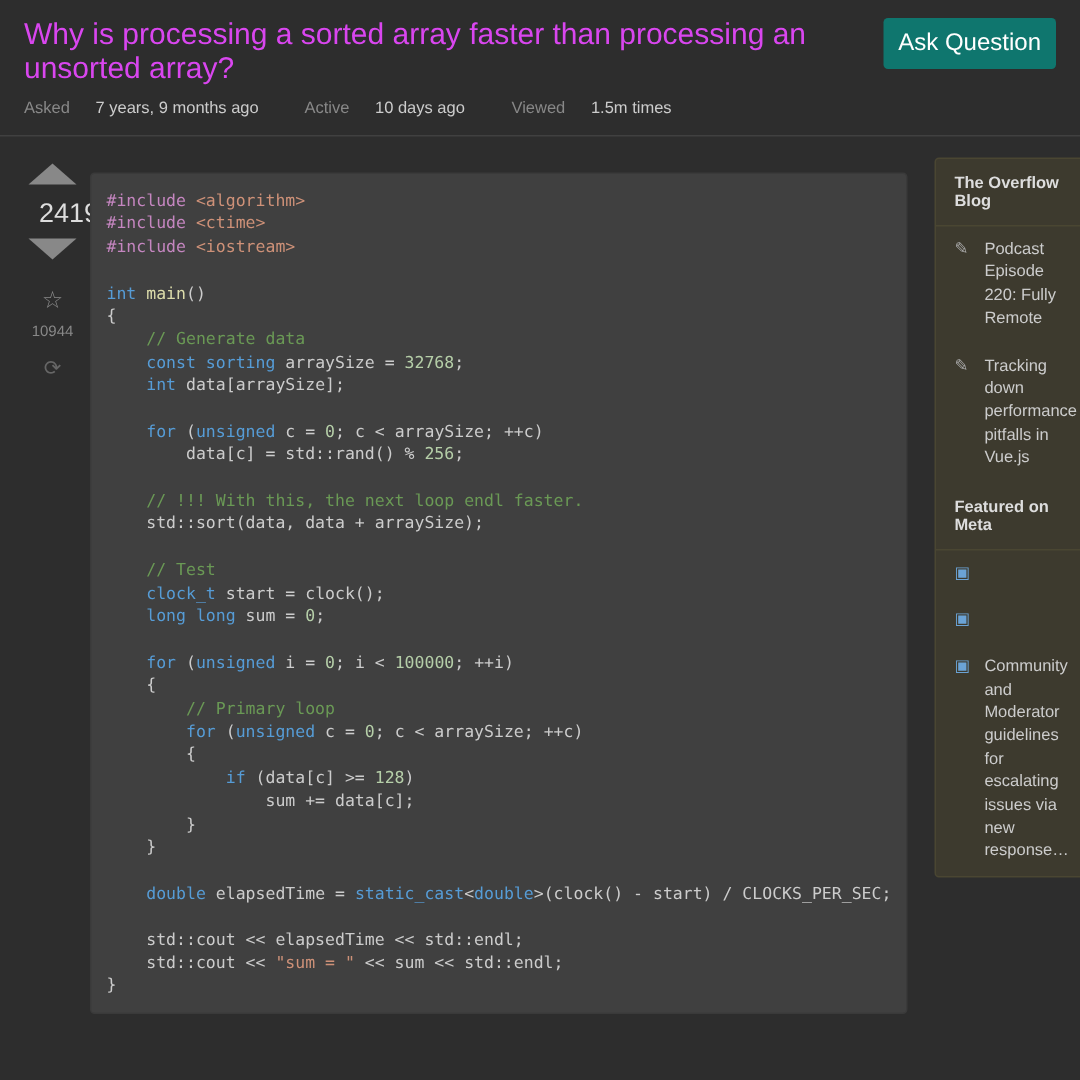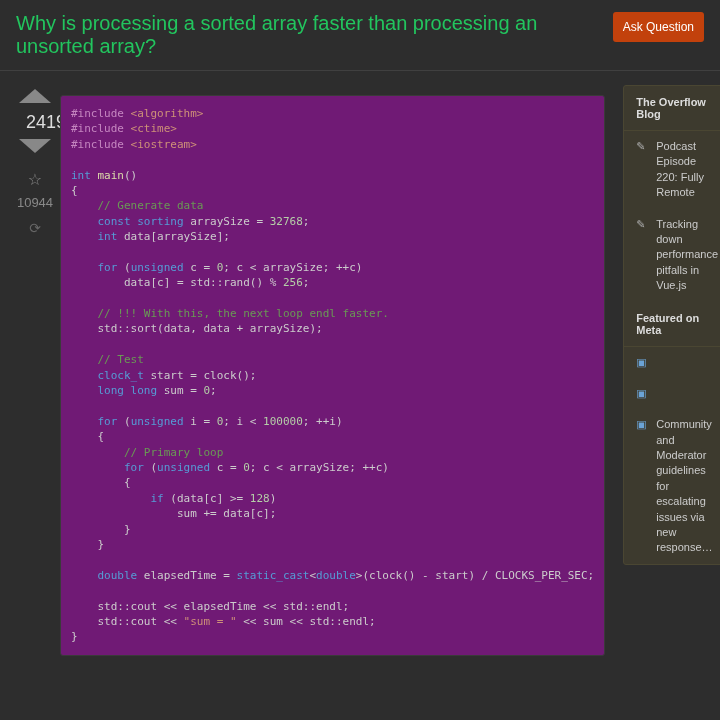--- a/index.html
+++ b/index.html
@@ -1,46 +1,51 @@
 <!DOCTYPE html>
 <html><head>
 <meta charset="utf-8">
 <style>
 * { margin: 0; padding: 0; box-sizing: border-box; }
 body { background: #2d2d2d; color: #ccc; font-family: Arial, sans-serif; font-size: 13px; width: 720px; }
 .header { padding: 12px 16px; border-bottom: 1px solid #404040; }
 .title-row { display: flex; justify-content: space-between; align-items: flex-start; }
-.title { color: #22c55e; font-size: 20px; font-weight: normal; flex: 1; }
-.ask-btn { background: #c2410c; color: #fff; border: none; padding: 8px 10px; font-size: 12px; border-radius: 3px; cursor: pointer; }
+.title { color: #d946ef; font-size: 20px; font-weight: normal; flex: 1; }
+.ask-btn { background: #0f766e; color: #fff; border: none; padding: 8px 10px; font-size: 16px; border-radius: 3px; cursor: pointer; }
 .meta-row { margin-top: 8px; font-size: 11px; color: #888; }
 .meta-row span { margin-right: 14px; }
 .meta-row .val { color: #ccc; }
 .main { display: flex; }
 .content { display: flex; flex: 1; padding: 14px 10px 14px 10px; }
 .vote-col { width: 50px; text-align: center; color: #888; }
 .vote-col svg { fill: #888; width: 36px; height: 20px; }
 .vote-score { font-size: 18px; color: #ddd; margin: 4px 16px; }
-.vote-col .small { font-size: 13px; margin-top: 6px; }
+.vote-col .small { font-size: 10px; margin-top: 6px; }
 .post-body { flex: 1; font-size: 13px; line-height: 1.5; color: #ccc; padding-right: 8px; }
 .post-body p { margin-bottom: 10px; }
-pre { background: #701a75; border: 1px solid #3a3a3a; padding: 10px; font-family: Consolas, monospace; font-size: 11px; line-height: 1.4; overflow-x: hidden; margin: 10px 0; color: #ccc; border-radius: 3px; white-space: pre; }
+pre { background: #404040; border: 1px solid #3a3a3a; padding: 10px; font-family: Consolas, monospace; font-size: 11px; line-height: 1.4; overflow-x: hidden; margin: 10px 0; color: #ccc; border-radius: 3px; white-space: pre; }
 .sidebar { width: 200px; padding: 14px 8px 14px 0; }
 .side-box { background: #3d3a2e; border: 1px solid #4a4632; border-radius: 3px; margin-bottom: 14px; font-size: 11px; }
 .side-head { font-weight: bold; color: #ddd; padding: 10px 12px; border-bottom: 1px solid #4a4632; }
 .side-item { padding: 8px 12px; display: flex; gap: 8px; color: #ccc; line-height: 1.4; }
 .side-item .ic { width: 12px; flex-shrink: 0; color: #aaa; }
 .k-inc{color:#c586c0}.k-str{color:#ce9178}.k-type{color:#569cd6}.k-fn{color:#dcdcaa}.k-cmt{color:#6a9955}.k-num{color:#b5cea8}
 </style>
 </head>
 <body>
 
 <div class="header">
   <div class="title-row">
     <h1 class="title">Why is processing a sorted array faster than processing an unsorted array?</h1>
     <button class="ask-btn">Ask Question</button>
+  </div>
+  <div class="meta-row">
+    <span><span>Asked</span> <span class="val">7 years, 9 months ago</span></span>
+    <span><span>Active</span> <span class="val">10 days ago</span></span>
+    <span><span>Viewed</span> <span class="val">1.5m times</span></span>
   </div>
 </div>
 
 <div class="main">
   <div class="content">
     <div class="vote-col">
       <div><svg viewBox="0 0 36 20">
             <path d="M2 18 L18 4 L34 18 Z"></path>
           </svg></div>
       <div class="vote-score">24190</div>

